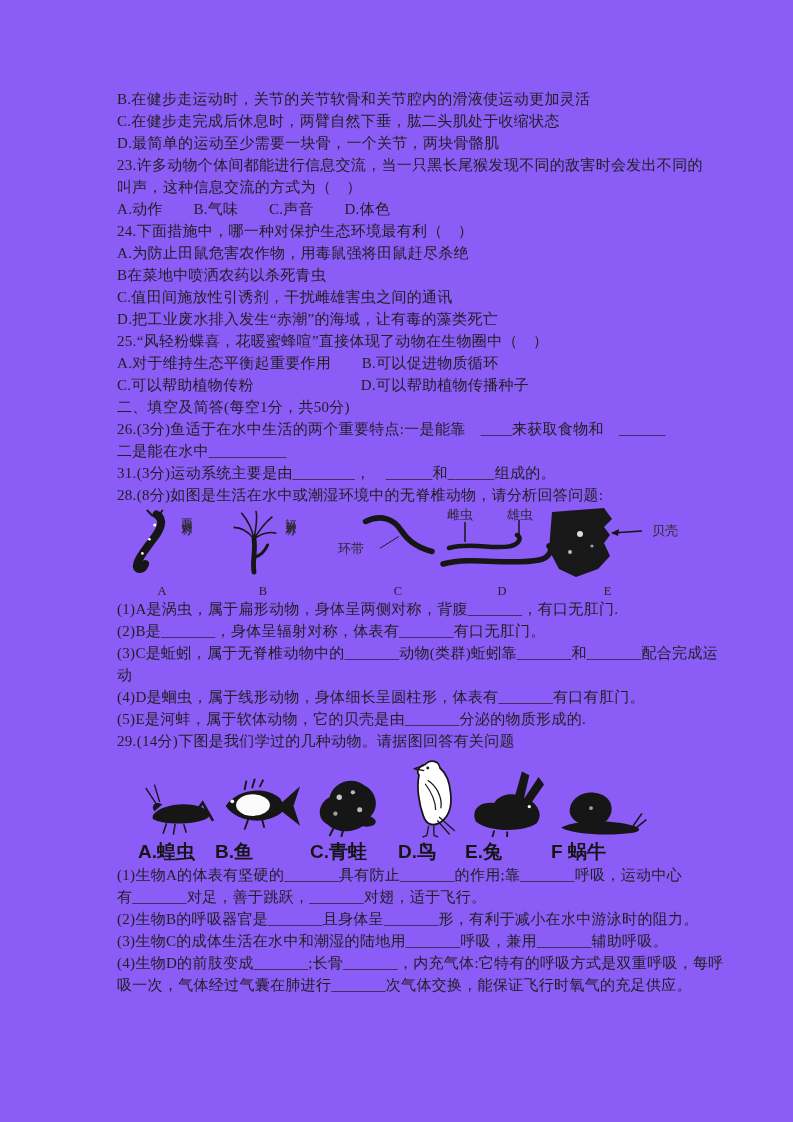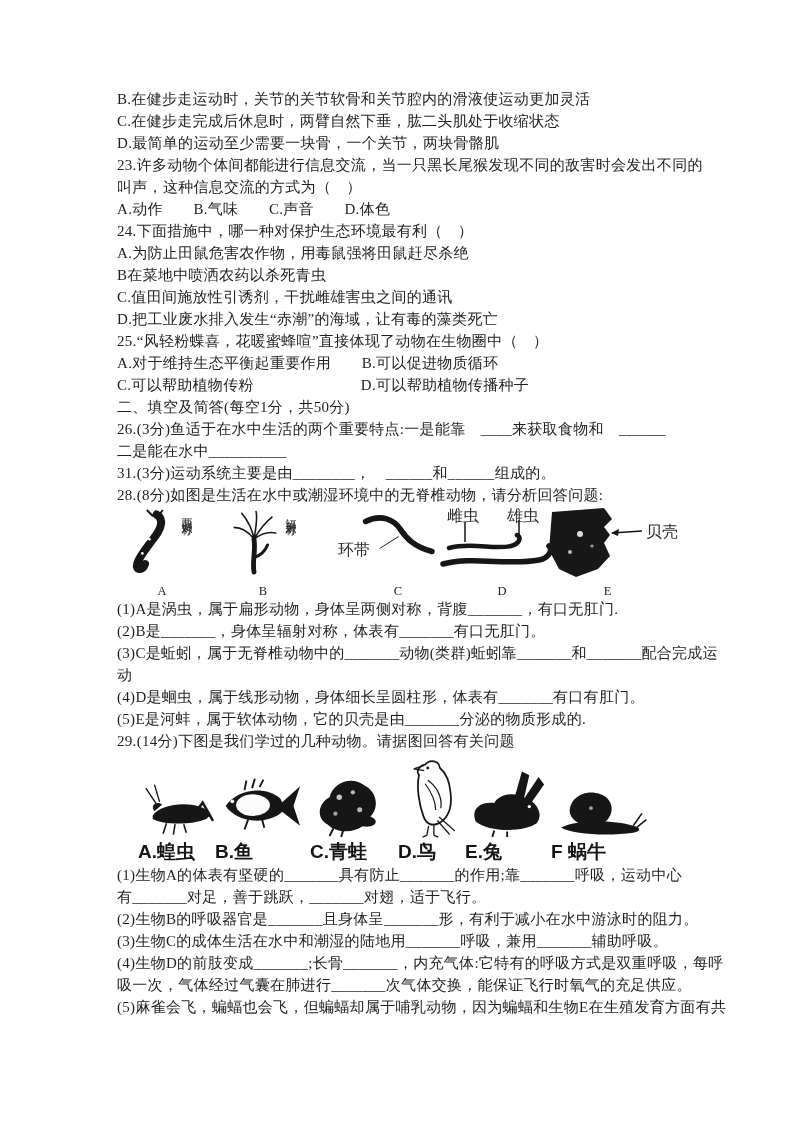--- a/index.html
+++ b/index.html
@@ -1,19 +1,19 @@
 <!DOCTYPE html>
 <html><head>
 <meta charset="utf-8">
 <style>
   html,body{margin:0;padding:0;background:#e8e8e8;}
   .page{
     position:relative;
     width:793px;height:1122px;
-    background:#ffffff;
+    background:#8b5cf6;
     font-family:"Liberation Serif","DejaVu Serif",serif;
     color:#1f1f1f;
     overflow:hidden;
     margin:0 auto;
   }
   .body-col{
     position:absolute;left:117px;top:88px;width:580px;
   }
   .tline{
     font-size:15px;line-height:22px;height:22px;
@@ -21,21 +21,21 @@
   }
   
   .fig28{position:relative;height:92px;width:580px;}
   .spec{position:absolute;top:0;height:92px;display:flex;flex-direction:column;align-items:center;}
   .spec-row{display:flex;flex-direction:row;align-items:flex-start;}
   .vlabel{
     writing-mode:vertical-rl;text-orientation:upright;
     font-size:11px;letter-spacing:2px;margin-left:3px;margin-top:4px;color:#2a2a2a;
   }
   .spec-letter{margin-top:auto;font-size:12.5px;line-height:14px;color:#222;}
-  .small-cap{font-size:16px;color:#2a2a2a;}
+  .small-cap{font-size:13px;color:#2a2a2a;}
   .spec-c{width:120px;}
   .spec-c .c-label{position:absolute;left:0;top:34px;}
   .spec-d{width:130px;}
   .d-labels{width:100%;height:14px;position:relative;}
   .d-labels .dl1{position:absolute;left:10px;top:0;}
   .d-labels .dl2{position:absolute;left:70px;top:0;}
   .spec-e{width:145px;}
   .spec-e .e-label{position:absolute;right:2px;top:16px;}
   
   .fig29{position:relative;height:112px;width:580px;}
@@ -220,16 +220,15 @@
         <div class="animal-label">F 蜗牛</div>
       </div>
     </div>
 
     <div class="tline">(1)生物A的体表有坚硬的_______具有防止_______的作用;靠_______呼吸，运动中心</div>
     <div class="tline">有_______对足，善于跳跃，_______对翅，适于飞行。</div>
     <div class="tline">(2)生物B的呼吸器官是_______且身体呈_______形，有利于减小在水中游泳时的阻力。</div>
     <div class="tline">(3)生物C的成体生活在水中和潮湿的陆地用_______呼吸，兼用_______辅助呼吸。</div>
     <div class="tline">(4)生物D的前肢变成_______;长骨_______，内充气体:它特有的呼吸方式是双重呼吸，每呼</div>
     <div class="tline">吸一次，气体经过气囊在肺进行_______次气体交换，能保证飞行时氧气的充足供应。</div>
-    <div class="tline">(5)麻雀会飞，蝙蝠也会飞，但蝙蝠却属于哺乳动物，因为蝙蝠和生物E在生殖发育方面有共</div>
 
   </div>
 </div>
 
 </body></html>

